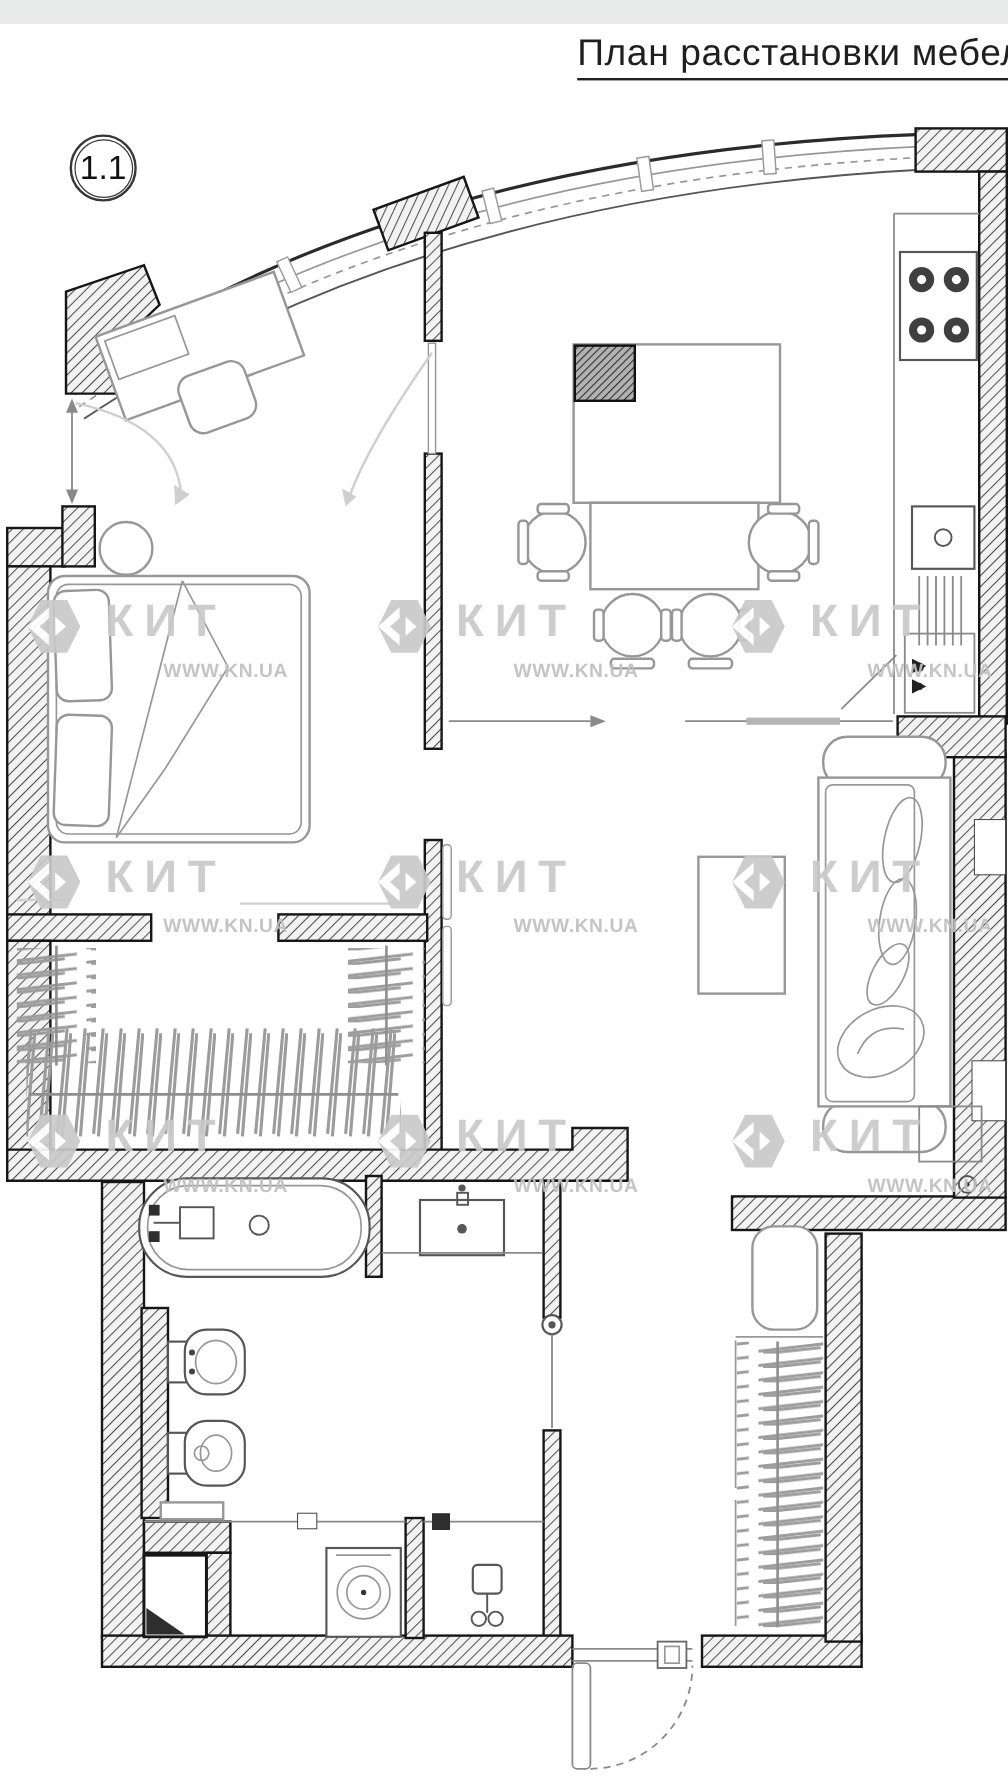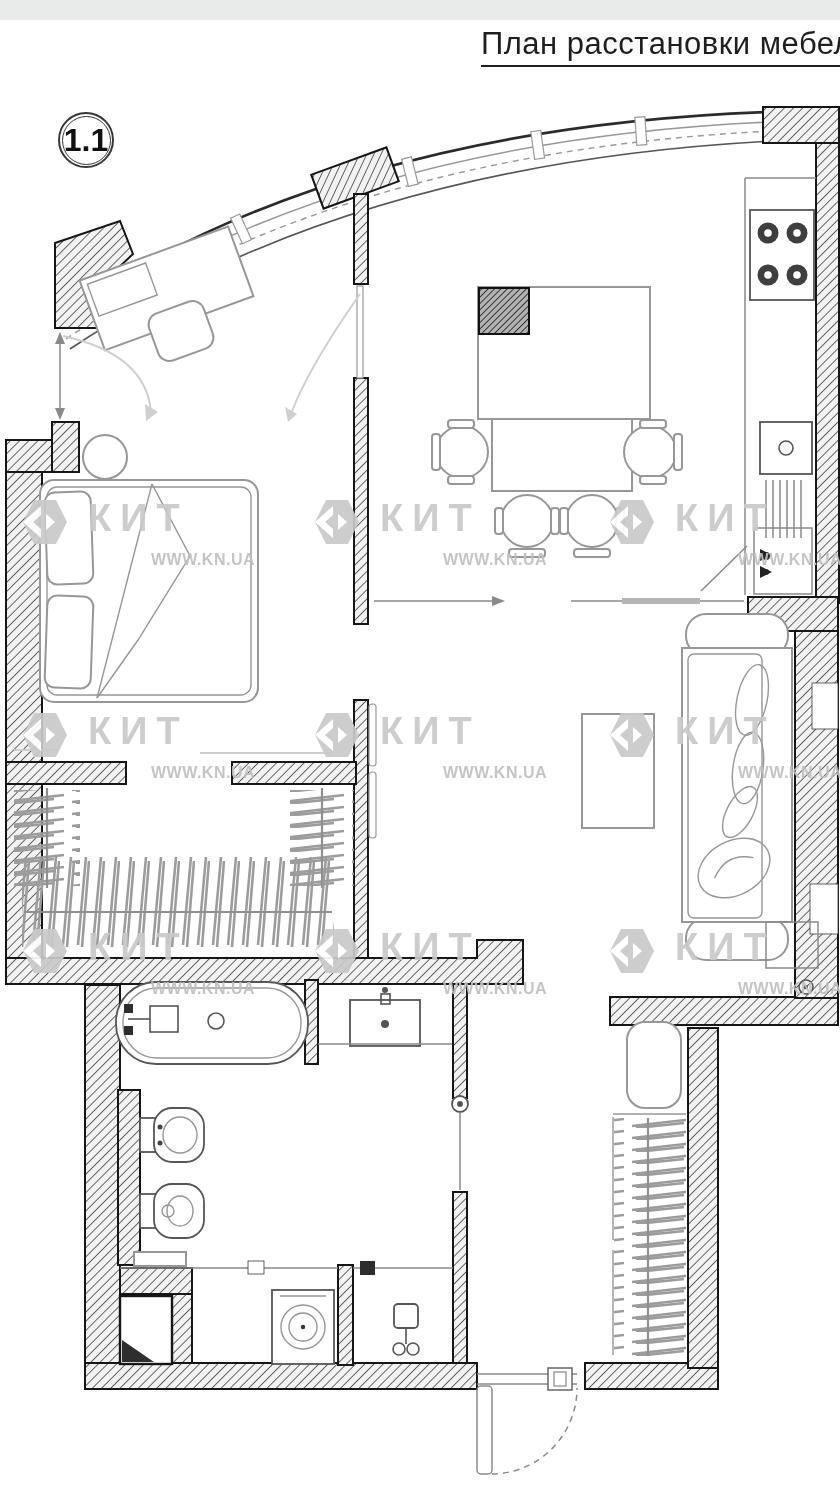--- a/index.html
+++ b/index.html
@@ -4,21 +4,21 @@
 <style>
   html,body{margin:0;padding:0;background:#fff;}
   .stage{position:relative;width:840px;height:1492px;background:var(--plan-bg,#fff);
          overflow:hidden;font-family:"Liberation Sans", sans-serif;}
   .topstrip{position:absolute;left:0;top:0;width:840px;height:20px;background:var(--top-strip,#e8ebe9);}
   .title{position:absolute;left:481px;top:26px;font-size:31px;font-weight:500;color:var(--title-text,#1f1f1f);
          white-space:nowrap;border-bottom:2px solid var(--title-text,#1f1f1f);padding-bottom:3px;letter-spacing:.5px;}
   .badge{position:absolute;left:58px;top:112px;width:52px;height:52px;border:2.5px solid var(--badge-ring,#373737);
          border-radius:50%;display:flex;align-items:center;justify-content:center;}
   .badge::before{content:"";position:absolute;inset:1.5px;border:1.5px solid var(--badge-ring,#373737);border-radius:50%;}
-  .badge span{font-size:32px;font-weight:bold;color:var(--badge-text,#111);}
+  .badge span{font-size:28px;font-weight:normal;color:var(--badge-text,#111);}
   svg.plan{position:absolute;left:0;top:0;}
   
   .wall{fill:url(#hatch);stroke:var(--wall-stroke,#161616);stroke-width:2;}
   .walld{fill:url(#hatchD);stroke:#111;stroke-width:2;}
   #hatch rect{fill:var(--hatch-bg,#f2f2f2);} #hatch line{stroke:var(--hatch-line,#4d4d4d);stroke-width:1.7;}
   #hatchD rect{fill:var(--hatch-dark-bg,#b2b2b2);} #hatchD line{stroke:var(--hatch-dark-line,#2d2d2d);stroke-width:1.8;}
   .rk{stroke:var(--rack-line,#9c9c9c);stroke-width:2.6;fill:none;}
   .rod{stroke:#8f8f8f;stroke-width:2.2;fill:none;}
   .curveO{fill:none;stroke:#2b2b2b;stroke-width:2.6;}
   .thin{fill:none;stroke:var(--furniture-line,#979797);stroke-width:1.4;}
@@ -31,21 +31,21 @@
   .dash{stroke-dasharray:6 5;}
   .mull{fill:#fff;stroke:#999;stroke-width:1.2;}
   .white{fill:#fff;stroke:#3a3a3a;stroke-width:.8;}
   .dark{fill:#2e2e2e;stroke:none;}
   
   .wm{position:absolute;width:230px;height:78px;opacity:.92;pointer-events:none;}
   .wm .wm-logo{position:absolute;left:0;top:0;width:48px;height:50px;}
   .wm .wm-brand{position:absolute;left:68px;top:0;font-size:38px;font-weight:600;letter-spacing:9px;
       color:var(--watermark-text,#c9c9c9);}
   .wm .wm-url{position:absolute;left:116px;top:54px;font-size:16px;font-weight:700;letter-spacing:.5px;
-      color:var(--watermark-url,#c0c0c0);margin-left:15px;}
+      color:var(--watermark-url,#c0c0c0);}
 </style>
 </head>
 <body>
 
 <div class="stage">
   <div class="topstrip"></div>
   <div class="title">План расстановки мебели</div>
   <div class="badge">
     <span>1.1</span>
   </div>

